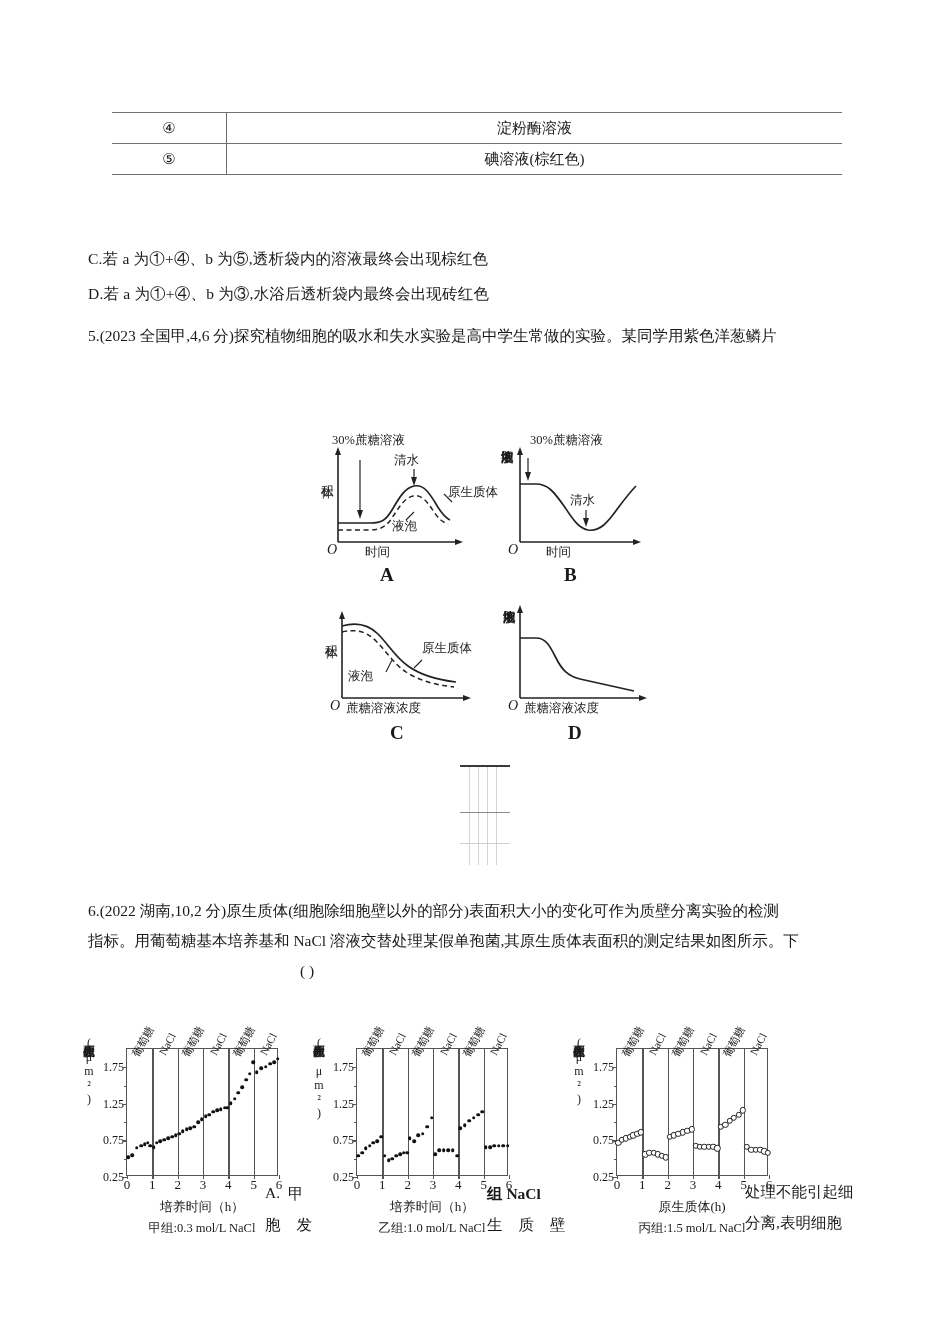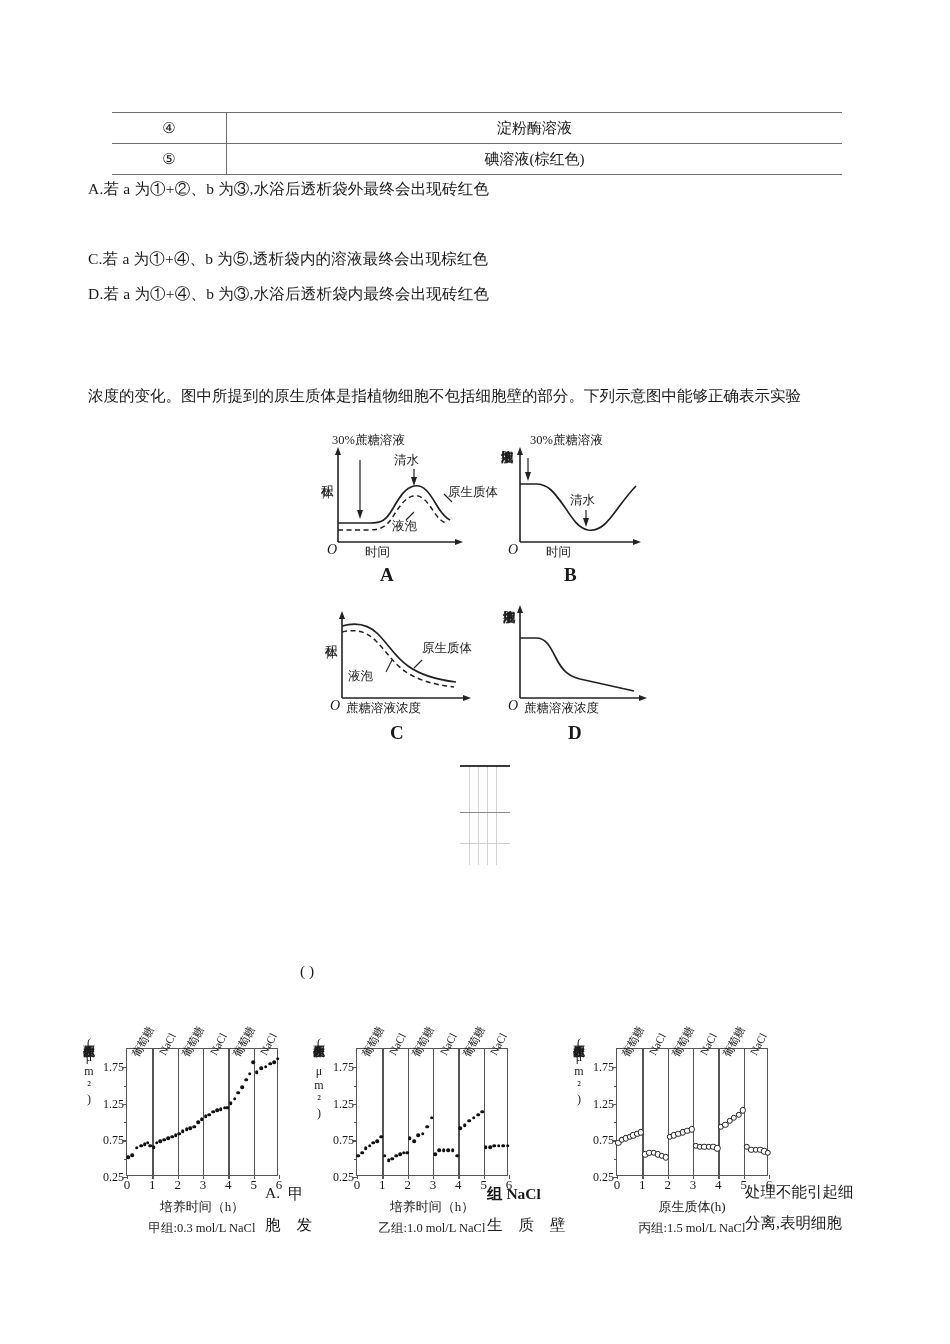--- a/index.html
+++ b/index.html
@@ -73,25 +73,24 @@
       <td class="c1">④</td>
       <td class="c2">淀粉酶溶液</td>
     </tr>
     <tr>
       <td class="c1">⑤</td>
       <td class="c2">碘溶液(棕红色)</td>
     </tr>
   </tbody>
     </table>
 
-  <div class="opt" style="top:179px">A.若 a 为①+②、b 为③,水浴后透析袋外最终会出现砖红色</div>
   <div class="opt" style="top:249px">C.若 a 为①+④、b 为⑤,透析袋内的溶液最终会出现棕红色</div>
   <div class="opt" style="top:284px">D.若 a 为①+④、b 为③,水浴后透析袋内最终会出现砖红色</div>
 
-  <div class="qpara" style="top:381px">浓度的变化。图中所提到的原生质体是指植物细胞不包括细胞壁的部分。下列示意图中能够正确表示实验</div>
+  <div class="qpara" style="top:321px">5.(2023 全国甲,4,6 分)探究植物细胞的吸水和失水实验是高中学生常做的实验。某同学用紫色洋葱鳞片</div>
 
   <div class="figwrap" style="left:318px;top:436px;width:170px;height:140px;">
     <svg width="170" height="140" viewBox="0 0 170 140">
 
       <path d="M20 14 L20 106" stroke="#222" stroke-width="1.6" fill="none"></path>
       <path d="M17 19 L20 11 L23 19 Z" fill="#222"></path>
       <path d="M20 106 L142 106" stroke="#222" stroke-width="1.6" fill="none"></path>
       <path d="M137 103 L145 106 L137 109 Z" fill="#222"></path>
 
       <path d="M20 87 L52 87 C64 87 68 84 74 74 C80 64 86 52 96 50 C106 48 112 58 118 68 C122 75 126 81 132 84" stroke="#222" stroke-width="1.7" fill="none"></path>
@@ -181,20 +180,22 @@
   <div class="ruled">
     <div class="vline" style="left:3px;"></div>
     <div class="vline" style="left:12px;"></div>
     <div class="vline" style="left:21px;"></div>
     <div class="vline" style="left:30px;"></div>
     <div class="hline" style="top:0px;background:#3a3a3a;height:1.6px;"></div>
     <div class="hline" style="top:47px;background:#8d8d8d;"></div>
     <div class="hline" style="top:78px;background:#cfcfcf;"></div>
   </div>
 
+  <div class="qpara" style="top:896px">6.(2022 湖南,10,2 分)原生质体(细胞除细胞壁以外的部分)表面积大小的变化可作为质壁分离实验的检测</div>
+  <div class="qpara" style="top:926px">指标。用葡萄糖基本培养基和 NaCl 溶液交替处理某假单孢菌,其原生质体表面积的测定结果如图所示。下</div>
   <div class="qpara" style="top:956px;left:300px;width:120px;">(    )</div>
 
   <div class="chart" id="chart0" style="left:88px;top:1000px;width:210px;height:250px;">
       <div class="plot" style="left: 38px; top: 48px; width: 152px; height: 128px;">
         <div class="sep" style="left: 25.3333px;"></div>
         <div class="sep" style="left: 50.6667px;"></div>
         <div class="sep" style="left: 76px;"></div>
         <div class="sep" style="left: 101.333px;"></div>
         <div class="sep" style="left: 126.667px;"></div>
         <div class="ytick" style="top: 128px;">0.25</div>

